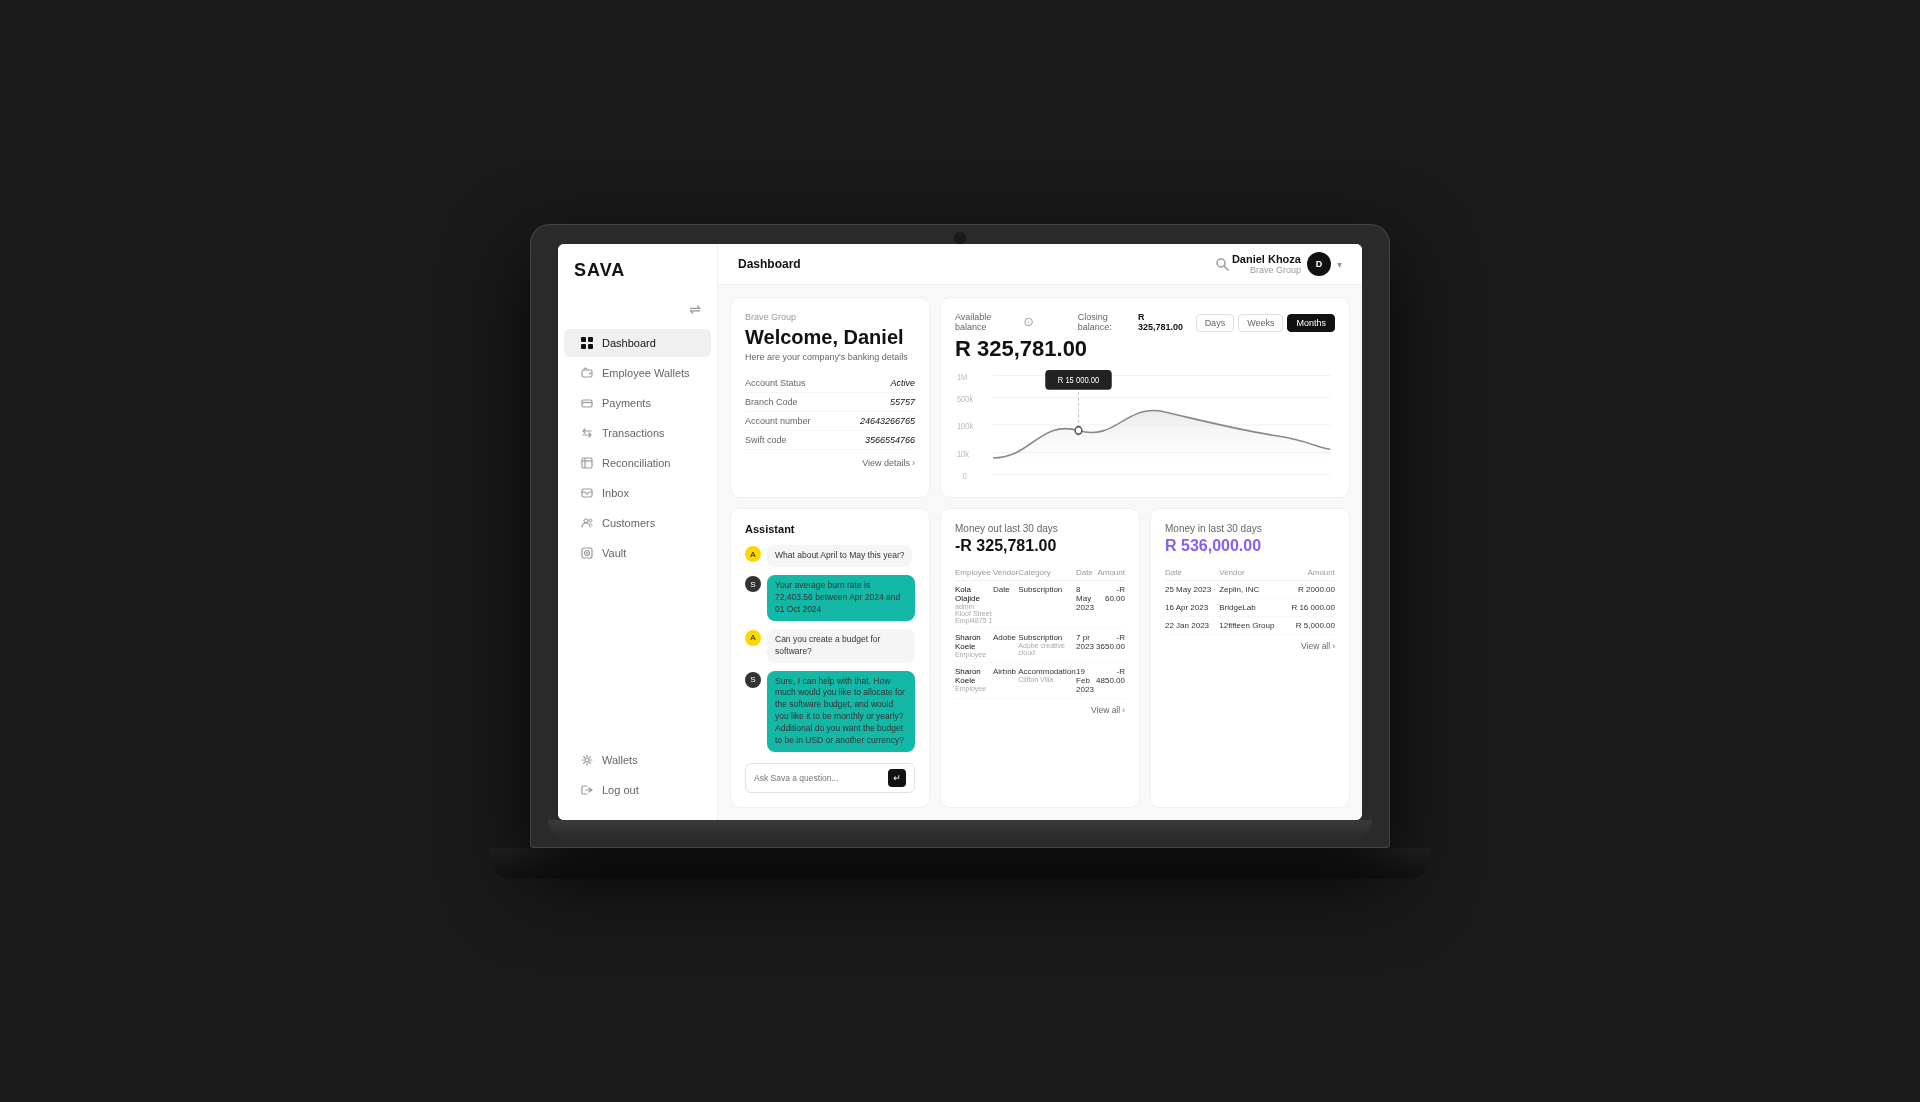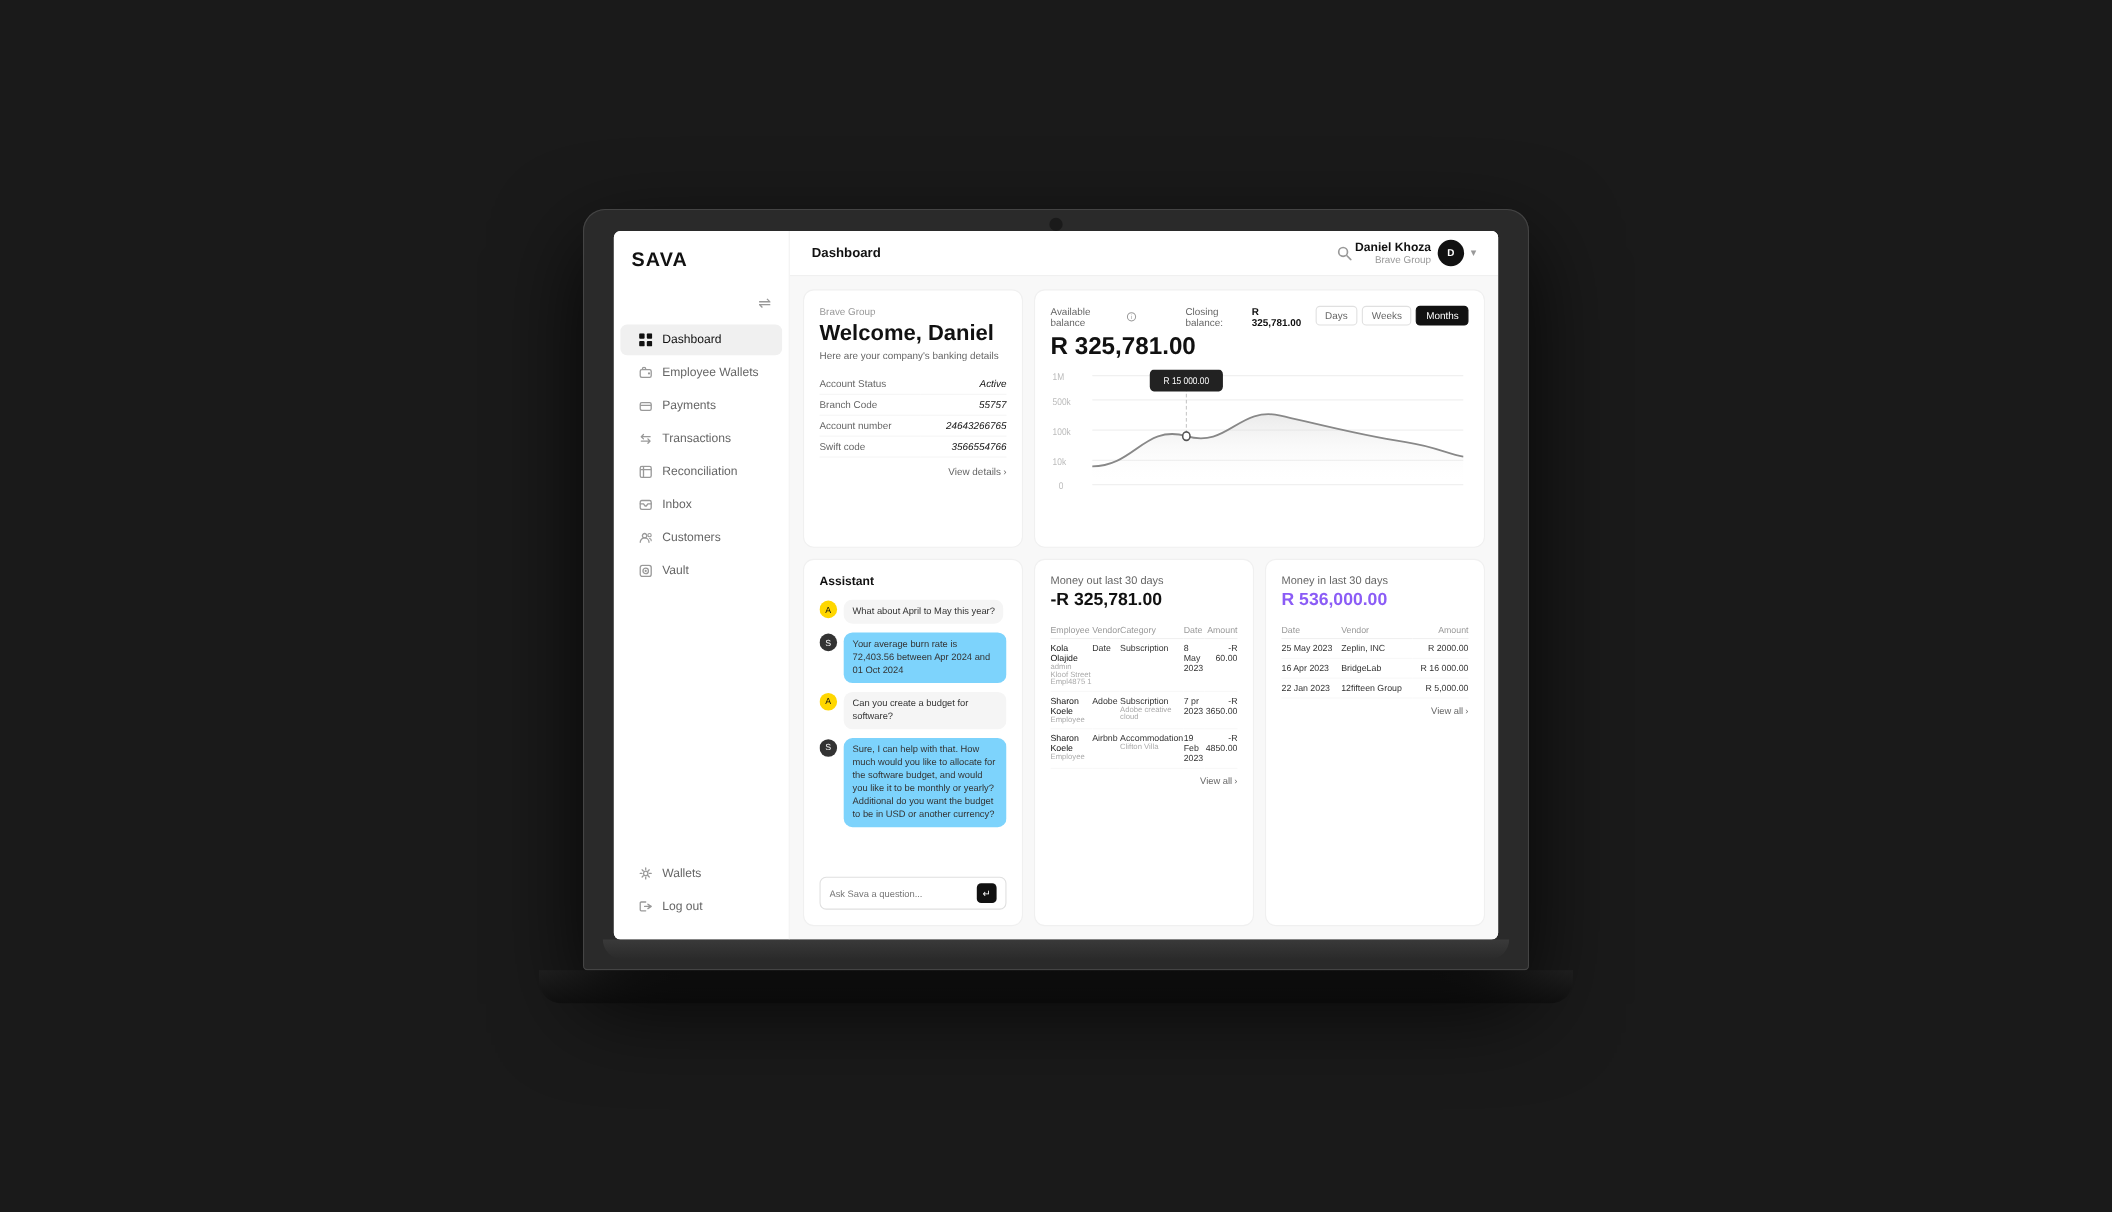--- a/index.html
+++ b/index.html
@@ -35,21 +35,21 @@
       background: #1a1a1a;
       border-radius: 50%;
     }
 
     .screen {
       background: #fff;
       border-radius: 6px;
       overflow: hidden;
       display: flex;
       flex-direction: column;
-      height: 644px;
+      height: 576px;
     }
 
     .laptop-base {
       background: linear-gradient(180deg, #3a3a3a 0%, #2a2a2a 100%);
       height: 18px;
       border-radius: 0 0 30px 30px;
       margin: 0 -10px;
     }
 
     .laptop-bottom {
@@ -315,21 +315,21 @@
       color: #666;
       display: flex;
       align-items: center;
       gap: 4px;
     }
 
     .closing-balance {
       font-size: 9px;
       color: #666;
       display: flex;
-      align-items: flex-start;
+      align-items: flex-end;
       gap: 4px;
       margin-left: 44px;
     }
 
     .closing-amount {
       font-weight: 600;
       color: #111;
     }
 
     .balance-amount {
@@ -429,21 +429,21 @@
       background: #f5f5f5;
       border-radius: 8px;
       padding: 5px 8px;
       font-size: 8.5px;
       color: #333;
       line-height: 1.4;
       max-width: 180px;
     }
 
     .bubble-text.user-bubble {
-      background: #7dd3fc;
+      background: #14b8a6;
     }
 
     .chat-input-area {
       margin-top: 8px;
       border: 1px solid #e0e0e0;
       border-radius: 6px;
       display: flex;
       align-items: center;
       padding: 5px 8px;
       gap: 6px;

